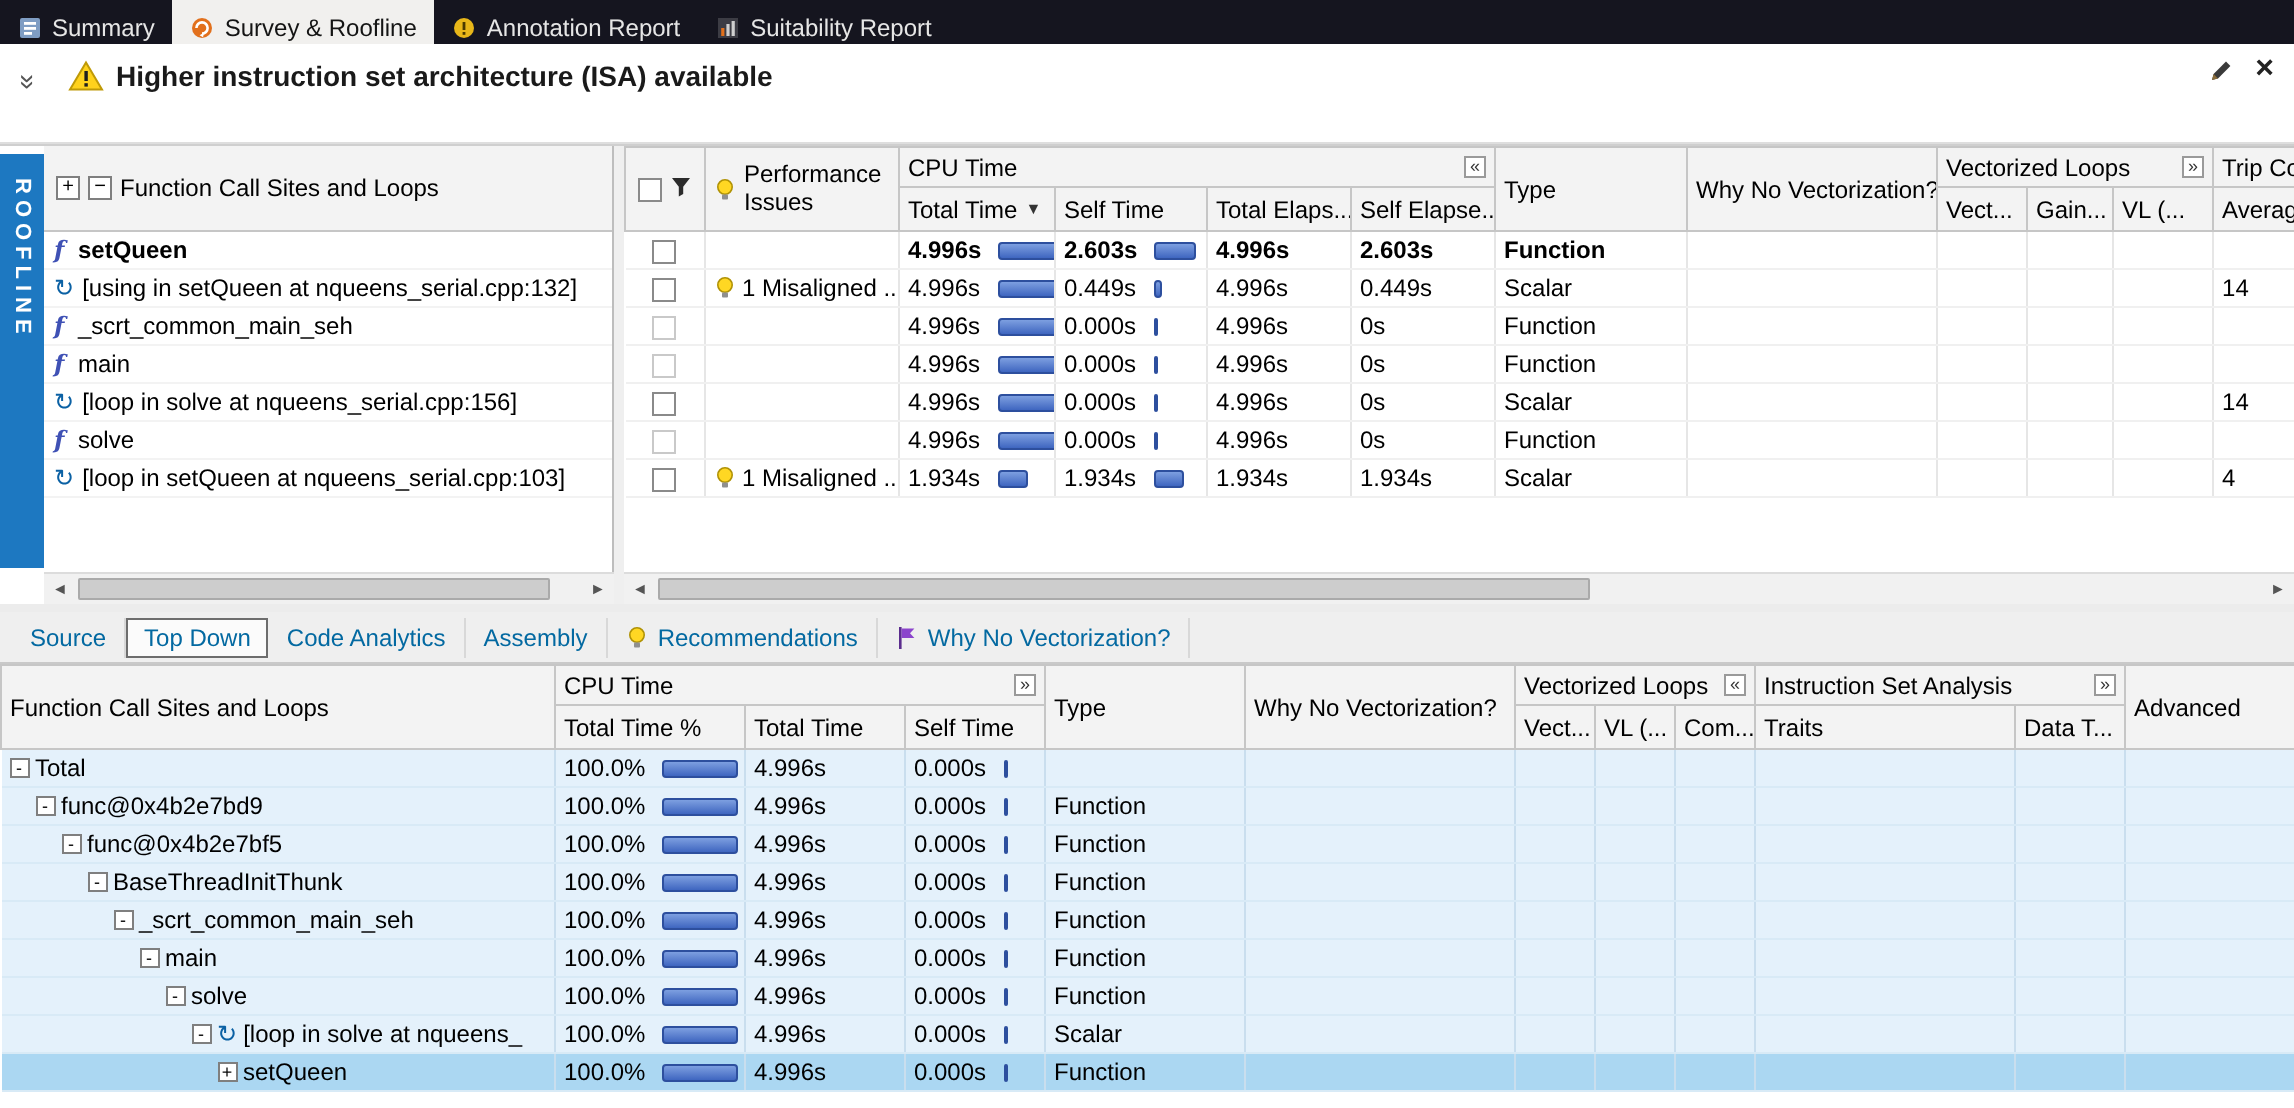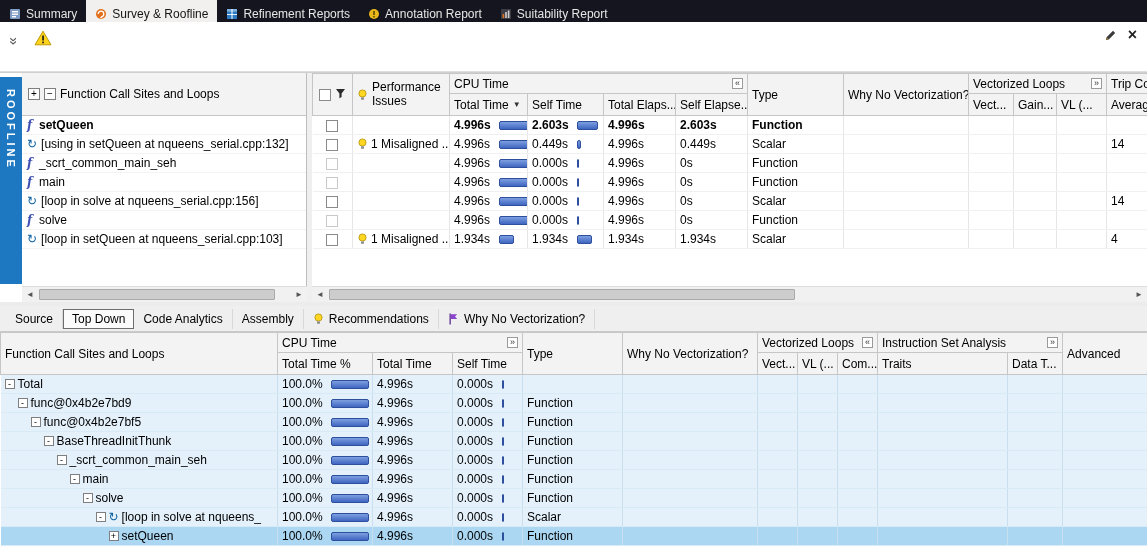--- a/index.html
+++ b/index.html
@@ -69,21 +69,21 @@
   .hscroll{position:absolute;bottom:0;height:16px;background:#f1f1f1;border-top:1px solid #dcdcdc;display:flex;align-items:center}
   .hscroll.left{left:22px;width:285px}
   .hscroll.right{left:312px;right:0}
   .sarrow{flex:none;width:16px;text-align:center;font-size:8px;color:#555;line-height:15px}
   .strack{position:relative;flex:1;height:100%}
   .sthumb{position:absolute;top:2px;bottom:2px;background:#cdcdcd;border:1px solid #aaa;border-radius:1px}
 
   
   .divider{position:absolute;top:302px;left:0;width:100%;height:4px;background:#ececec}
   .btabs{position:absolute;top:306px;left:0;width:100%;height:26px;background:#efefef;border-bottom:1px solid #c9c9c9;display:flex;align-items:center;padding-left:6px}
-  .btab{display:flex;align-items:center;gap:5px;padding:3px 9px;border-right:1px solid #d8d8d8;white-space:nowrap;color:#000000}
+  .btab{display:flex;align-items:center;gap:5px;padding:3px 9px;border-right:1px solid #d8d8d8;white-space:nowrap;color:#0369a1}
   .btab.active{border:1px solid #6d6d6d;background:#fbfbfb;padding:2px 8px}
 
   
   .topdown{position:absolute;top:332px;left:0;right:0;bottom:0;overflow:hidden;background:#fff}
   #topdown-table tbody td{height:19px;border-right:1px solid #c9deee;border-bottom:1px solid #d8eaf6;background:var(--rowtint)}
   #topdown-table tbody tr.selected td{background:var(--selrow)}
   .xp{width:10px;height:10px;border:1px solid #7f7f7f;background:#fff;font-size:9px;line-height:8px;text-align:center;flex:none}
   .pnum{flex:none;width:46px}
   .pnum2{flex:none;width:42px}
 </style>
@@ -110,31 +110,20 @@
             <circle cx="6" cy="6" r="5" fill="#e2701c"></circle>
             <path d="M3.2 6A2.8 2.8 0 1 1 6 8.8" stroke="#fff" stroke-width="1.3" fill="none"></path>
             <path d="M4.8 9.6 7.1 8.2 6.5 10.6Z" fill="#fff"></path>
           </svg>
         </span>
         <span>Survey &amp; Roofline</span>
       </div>
       <div class="tab">
         <span class="icn">
           <svg width="12" height="12" viewBox="0 0 12 12">
-            <rect x="1" y="1" width="10" height="10" fill="#2f7bc3"></rect>
-            <rect x="1" y="1" width="10" height="2.6" fill="#7fb2e0"></rect>
-            <rect x="5.4" y="1" width="1.2" height="10" fill="#fff" opacity=".85"></rect>
-            <rect x="1" y="6" width="10" height="1" fill="#fff" opacity=".85"></rect>
-          </svg>
-        </span>
-        <span>Refinement Reports</span>
-      </div>
-      <div class="tab">
-        <span class="icn">
-          <svg width="12" height="12" viewBox="0 0 12 12">
             <circle cx="6" cy="6" r="5" fill="#e8b719"></circle>
             <rect x="5.3" y="3" width="1.4" height="4" fill="#4a3a00"></rect>
             <rect x="5.3" y="8" width="1.4" height="1.4" fill="#4a3a00"></rect>
           </svg>
         </span>
         <span>Annotation Report</span>
       </div>
       <div class="tab">
         <span class="icn">
           <svg width="12" height="12" viewBox="0 0 12 12">
@@ -150,20 +139,21 @@
 
   <div class="banner">
     <span class="banner-chevron">«</span>
     <span class="warn icn">
         <svg width="18" height="16" viewBox="0 0 18 16">
           <path d="M9 1.2 17 14.8H1Z" fill="#ffd21c" stroke="#bf9a07" stroke-width="1"></path>
           <rect x="8.2" y="5.5" width="1.7" height="5" fill="#1f1f1f"></rect>
           <rect x="8.2" y="11.6" width="1.7" height="1.7" fill="#1f1f1f"></rect>
         </svg>
       </span>
+    <div class="banner-title">Higher instruction set architecture (ISA) available</div>
     <div class="banner-actions">
       <span class="icn">
           <svg width="13" height="13" viewBox="0 0 13 13">
             <path d="M2 11l.8-3L9 1.8 11.2 4 5 10.2Z" fill="#3a3a3a"></path>
             <path d="M2 11l3-.8-2.2-2.2Z" fill="#8a6d3b"></path>
           </svg>
         </span>
       <span class="close-x">×</span>
     </div>
   </div>

